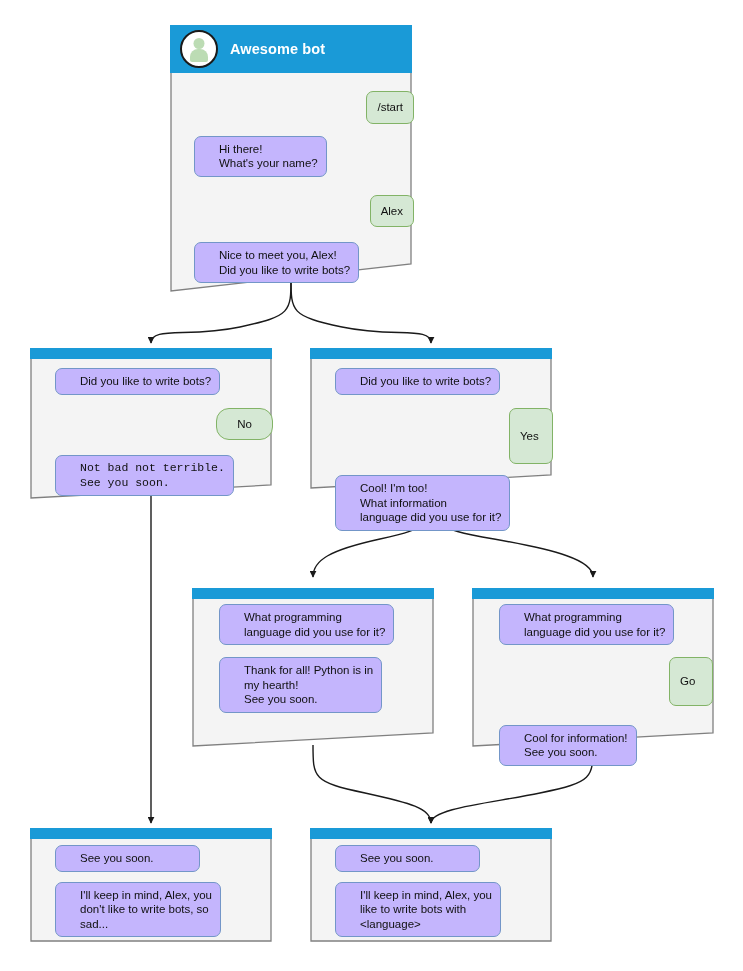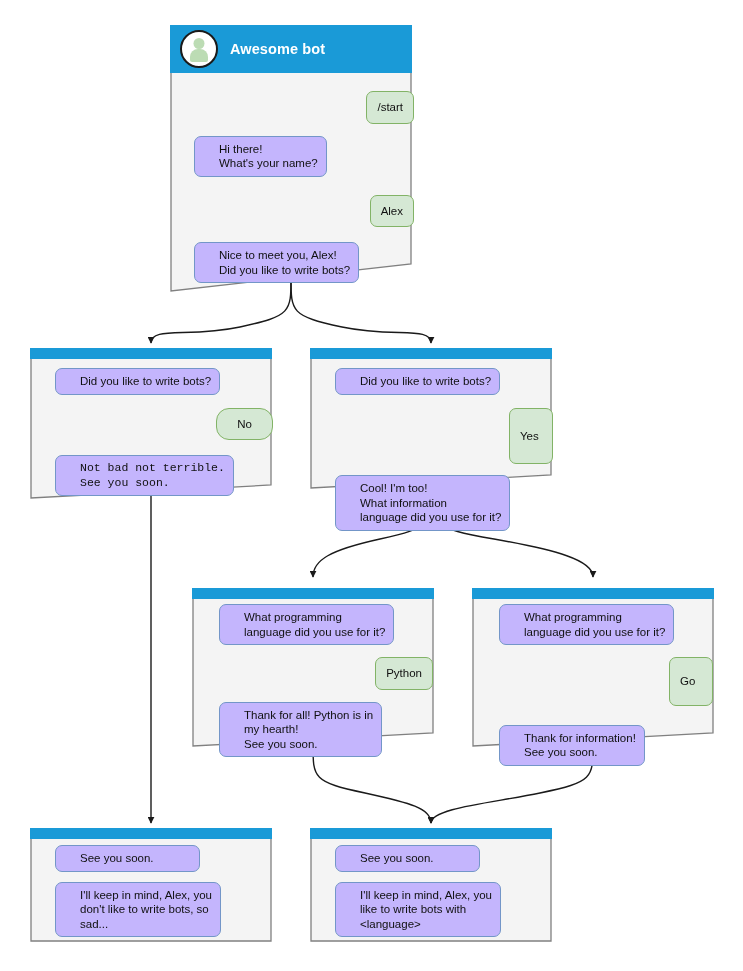--- a/index.html
+++ b/index.html
@@ -243,23 +243,20 @@
     <svg class="card-shape" viewBox="0 0 242 160" width="242" height="160">
       <polygon points="1,1 241,1 241,145 1,158" fill="#f4f4f4" stroke="#808080" stroke-width="1.3"></polygon>
     </svg>
     <div class="card-inner" style="width:242px;">
       <div class="card-header" style="width:242px;"></div>
       <div class="bubbles" style="top:11px; padding:0 14px; width:242px; box-sizing:border-box;">
         <div class="msg-row bot" style="margin-top:5px;">
           <div class="bubble bot">What programming
 language did you use for it?</div>
         </div>
-        <div class="msg-row user" style="margin-top:12px;">
-          <div class="bubble user" style="padding:8px 10px;">Python</div>
-        </div>
         <div class="msg-row bot" style="margin-top:12px;">
           <div class="bubble bot">Thank for all! Python is in
 my hearth!
 See you soon.</div>
         </div>
       </div>
     </div>
   </div>
 
   <div class="card" style="left:472px; top:588px; width:242px; height:160px;">
@@ -270,21 +267,21 @@
       <div class="card-header" style="width:242px;"></div>
       <div class="bubbles" style="top:11px; padding:0 14px; width:242px; box-sizing:border-box;">
         <div class="msg-row bot" style="margin-top:5px;">
           <div class="bubble bot">What programming
 language did you use for it?</div>
         </div>
         <div class="msg-row user" style="margin-top:12px;">
           <div class="bubble user" style="padding:16px 10px;">Go</div>
         </div>
         <div class="msg-row bot" style="margin-top:19px;">
-          <div class="bubble bot">Thank for information!
+          <div class="bubble bot">Cool for information!
 See you soon.</div>
         </div>
       </div>
     </div>
   </div>
 
   <div class="card" style="left:30px; top:828px; width:242px; height:114px;">
     <svg class="card-shape" viewBox="0 0 242 114" width="242" height="114">
       <polygon points="1,1 241,1 241,113 1,113" fill="#f4f4f4" stroke="#808080" stroke-width="1.3"></polygon>
     </svg>

